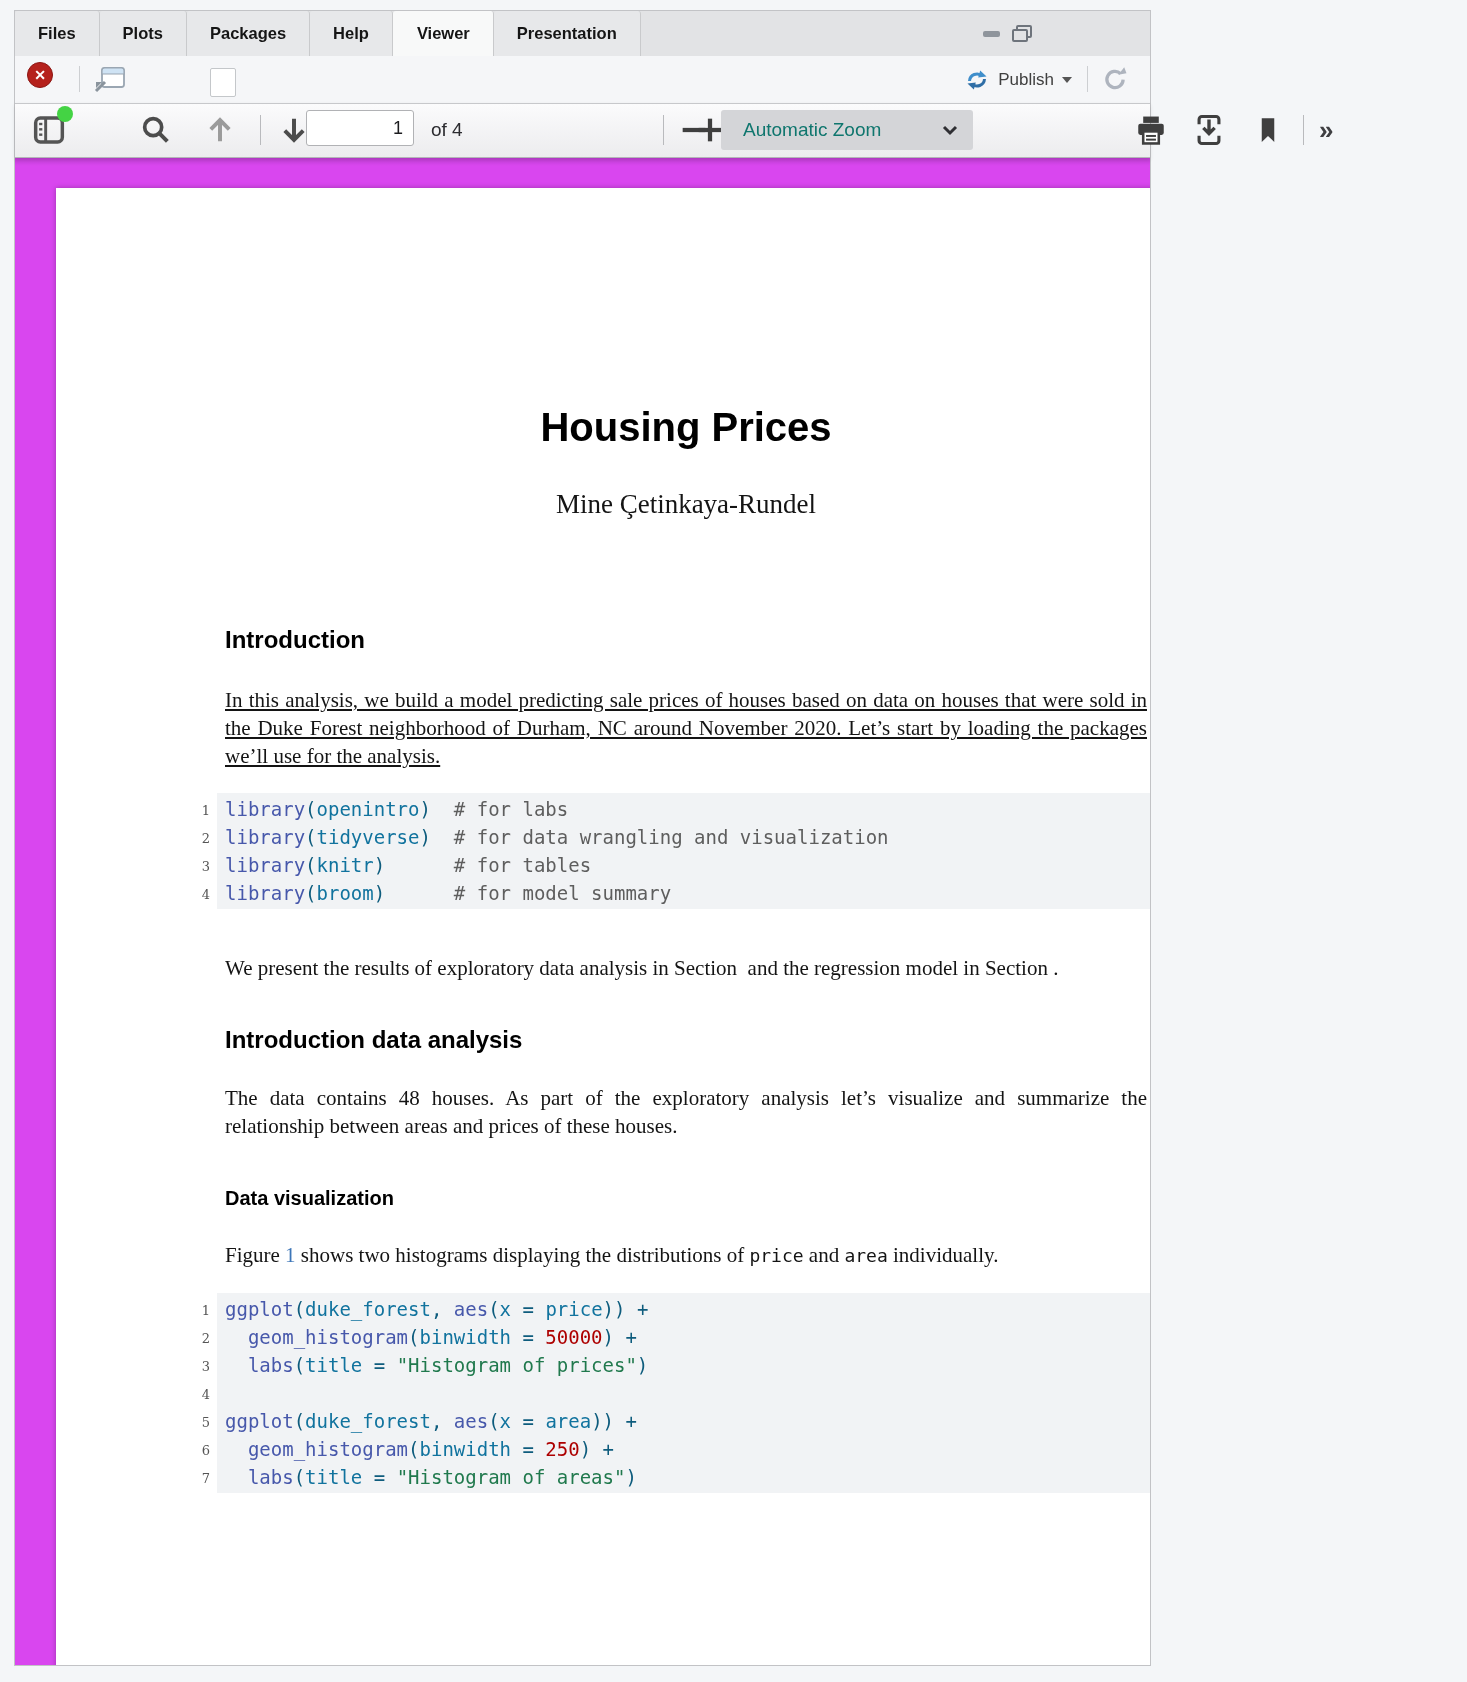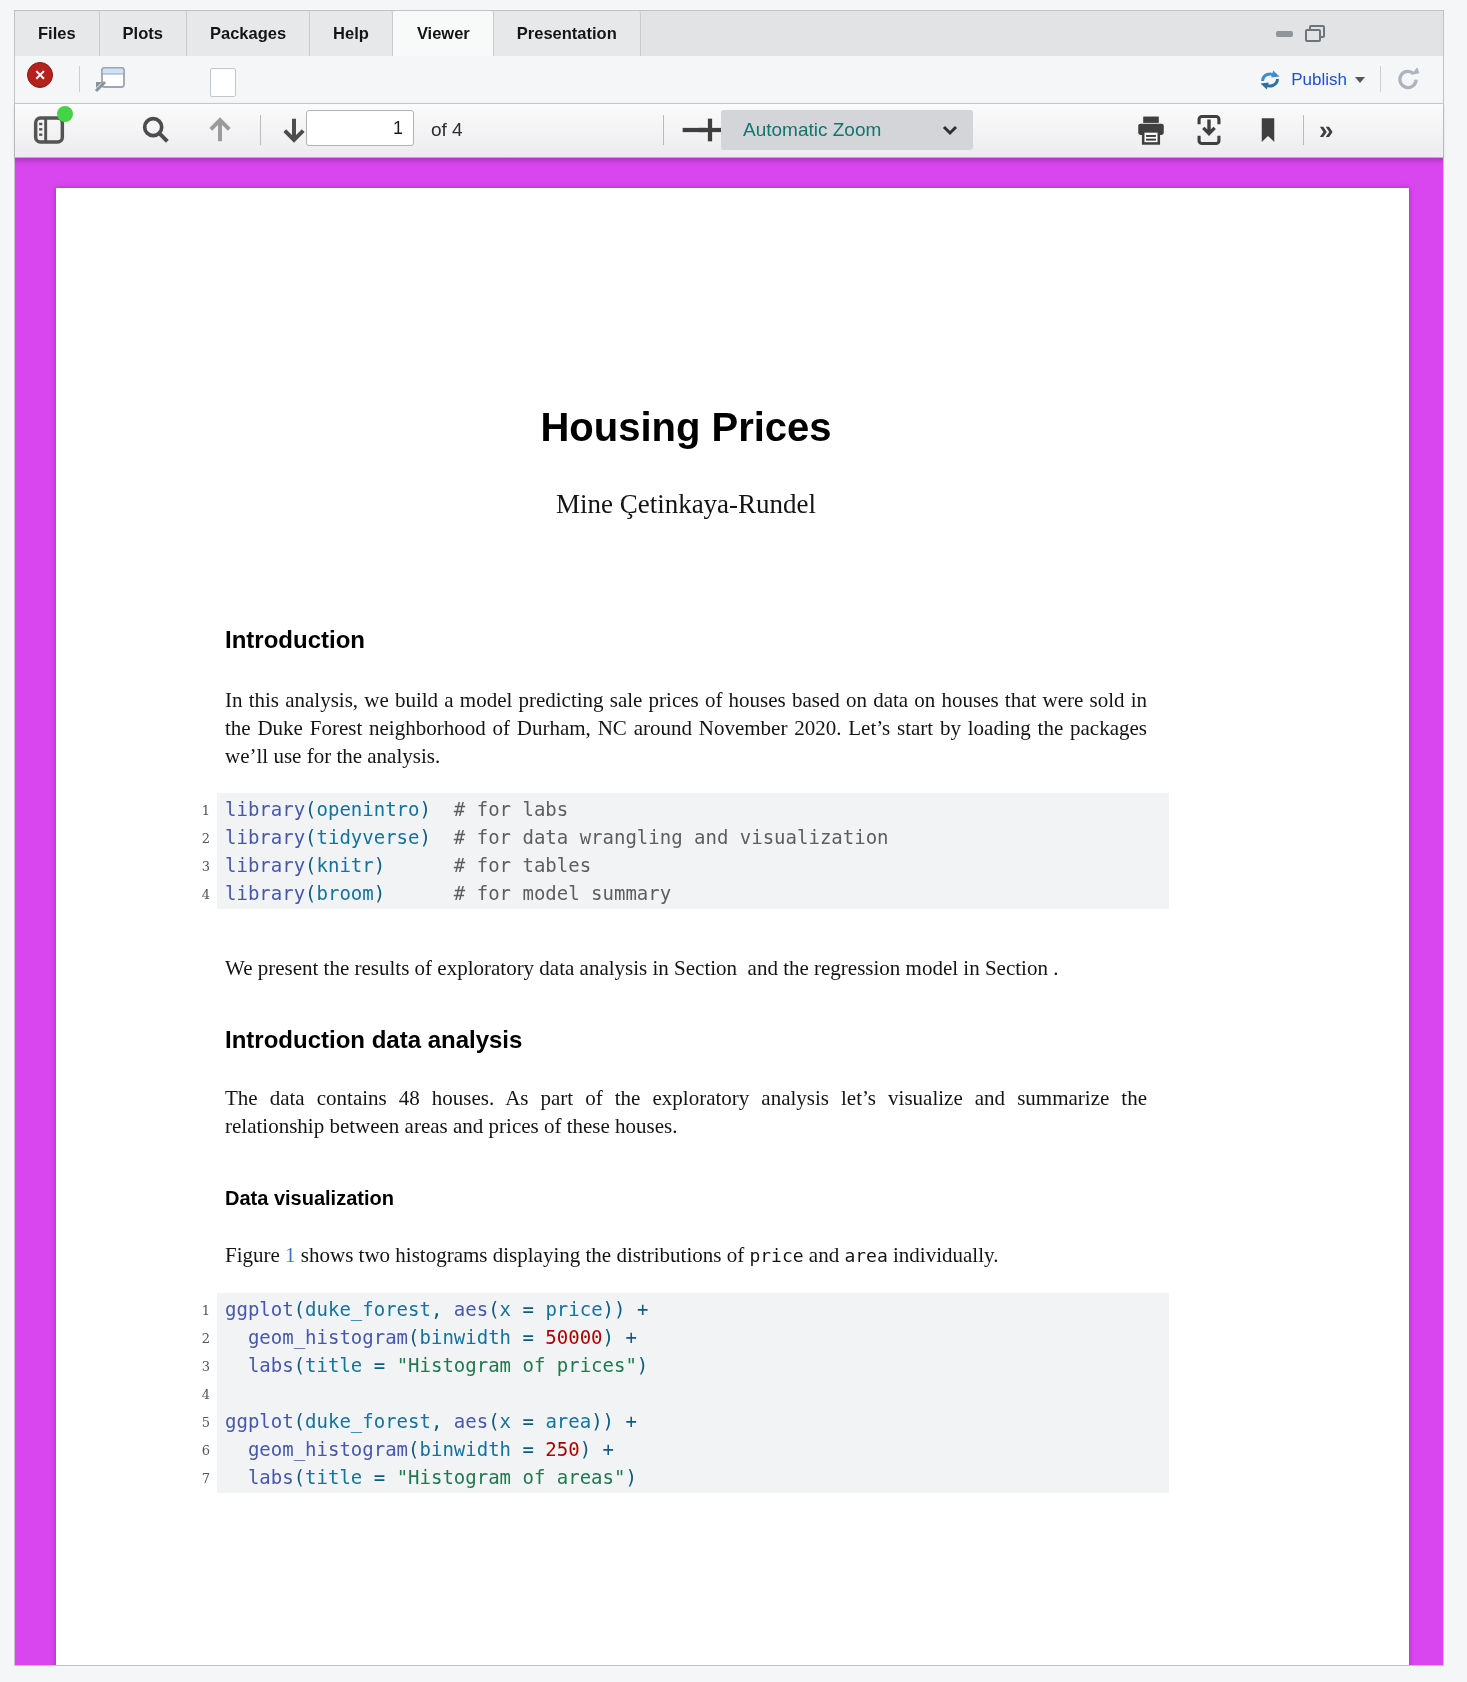--- a/index.html
+++ b/index.html
@@ -2,21 +2,21 @@
 <html><head>
 <meta charset="utf-8">
 <style>
   html,body{margin:0;padding:0;}
   body{
     width:1467px;height:1682px;position:relative;overflow:hidden;
     background:#f4f6f8;
     font-family:"Liberation Sans", sans-serif;
     -webkit-font-smoothing:antialiased;
   }
-  .pane{position:absolute;left:14px;top:10px;width:1430px;height:1656px;
+  .pane{position:absolute;left:14px;top:10px;width:1137px;height:1656px;
     border:1px solid #c2c3c6;box-sizing:border-box;background:#e9e9ec;}
 
   
   .tabbar{position:absolute;left:0;top:0;right:0;height:45px;background:#e2e3e5;
     border-bottom:1px solid #c6c7c9;display:flex;align-items:stretch;}
   .tab{display:flex;align-items:center;padding:0 23px;font-size:16.5px;font-weight:700;
     color:#151515;background:#e7e8ea;border-right:1px solid #c9cacc;
     border-top-left-radius:3px;border-top-right-radius:3px;cursor:default;}
   .tab.active{background:#f8f9f9;margin-bottom:-1px;border-bottom:1px solid #f8f9f9;padding-left:24px;}
   .winbtns{position:absolute;right:118px;top:0;height:45px;display:flex;align-items:center;gap:12px;}
@@ -30,21 +30,21 @@
   .vbar{position:absolute;left:0;top:45px;right:0;height:47px;background:#f5f6f8;
     border-bottom:1px solid #d9dadc;}
   .clearbtn{position:absolute;left:12px;top:8px;width:44px;height:32px;}
   .clearbtn .doc{position:absolute;left:14px;top:4px;width:24px;height:27px;background:#fff;border:1px solid #c4c7ca;border-radius:2px;}
   .clearbtn .cir{position:absolute;left:0;top:-2px;width:24px;height:24px;border-radius:50%;
     background:#b5211c;border:1px solid #8c1512;color:#fff;font-weight:700;font-size:14px;
     display:flex;align-items:center;justify-content:center;}
   .vsep{position:absolute;top:10px;width:1px;height:26px;background:#cdcfd2;}
   .popout{position:absolute;left:76px;top:8px;width:36px;height:30px;}
   .vright{position:absolute;right:78px;top:0;height:47px;display:flex;align-items:center;gap:9px;}
-  .publish-label{font-size:17px;color:#1d4ed8;}
+  .publish-label{font-size:17px;color:#404040;}
   .caret-down{width:0;height:0;border-left:5px solid transparent;border-right:5px solid transparent;border-top:6px solid #555;}
   .refreshbtn{position:absolute;right:18px;top:8px;width:32px;height:30px;}
 
   
   .pbar{position:absolute;left:0;top:92px;right:0;height:53px;
     background:linear-gradient(#fbfbfc,#ececee);
     border-top:1px solid #c7c8cb;border-bottom:1px solid #b4b5b8;
     box-shadow:0 2px 4px rgba(0,0,0,0.12);z-index:5;
     font-size:19px;color:#2c2c30;}
   .pbar .abs{position:absolute;top:0;height:52px;display:flex;align-items:center;}
@@ -66,21 +66,21 @@
   .page{position:absolute;left:41px;top:32px;width:1353px;height:1600px;background:#fff;
     box-shadow:0 0 5px rgba(0,0,0,0.28);}
   .doc{position:relative;margin:0 262px 0 169px;color:#141414;
     font-family:"Liberation Serif", serif;font-size:21px;}
   .doc-title{margin-top:216px;text-align:center;font-family:"Liberation Sans",sans-serif;
     font-weight:700;font-size:40px;line-height:46px;color:#000;margin-left:-60px;margin-right:-60px;}
   .doc-author{margin-top:38px;text-align:center;font-size:27px;line-height:32px;margin-left:-60px;margin-right:-60px;}
   .h-section{font-family:"Liberation Sans",sans-serif;font-weight:700;font-size:24px;line-height:30px;color:#000;}
   .h-sub{font-family:"Liberation Sans",sans-serif;font-weight:700;font-size:20px;line-height:26px;color:#000;}
   .para{line-height:28px;text-align:justify;}
-  .mt-intro{margin-top:105px;} .mt-p1{margin-top:31px;} .mt-c1{margin-top:23px;}
+  .mt-intro{margin-top:105px;} .mt-p1{margin-top:31px;text-decoration:underline;} .mt-c1{margin-top:23px;}
   .mt-p2{margin-top:45px;} .mt-h2{margin-top:43px;} .mt-p3{margin-top:29px;}
   .mt-h3{margin-top:45px;} .mt-p4{margin-top:30px;} .mt-c2{margin-top:23px;}
 
   .codeblock{position:relative;background:#f1f3f5;margin-left:-8px;margin-right:-22px;
     padding:2px 0 2px 8px;}
   .codeline{position:relative;white-space:pre;line-height:28px;
     font-family:"DejaVu Sans Mono",monospace;font-size:19px;min-height:28px;}
   .lineno{position:absolute;left:-41px;width:26px;text-align:right;
     font-family:"DejaVu Serif",serif;font-size:13px;color:#555;top:2px;}
   .tk-fu{color:#4758AB;} .tk-va{color:#11739E;} .tk-pu{color:#0E5C7D;}

